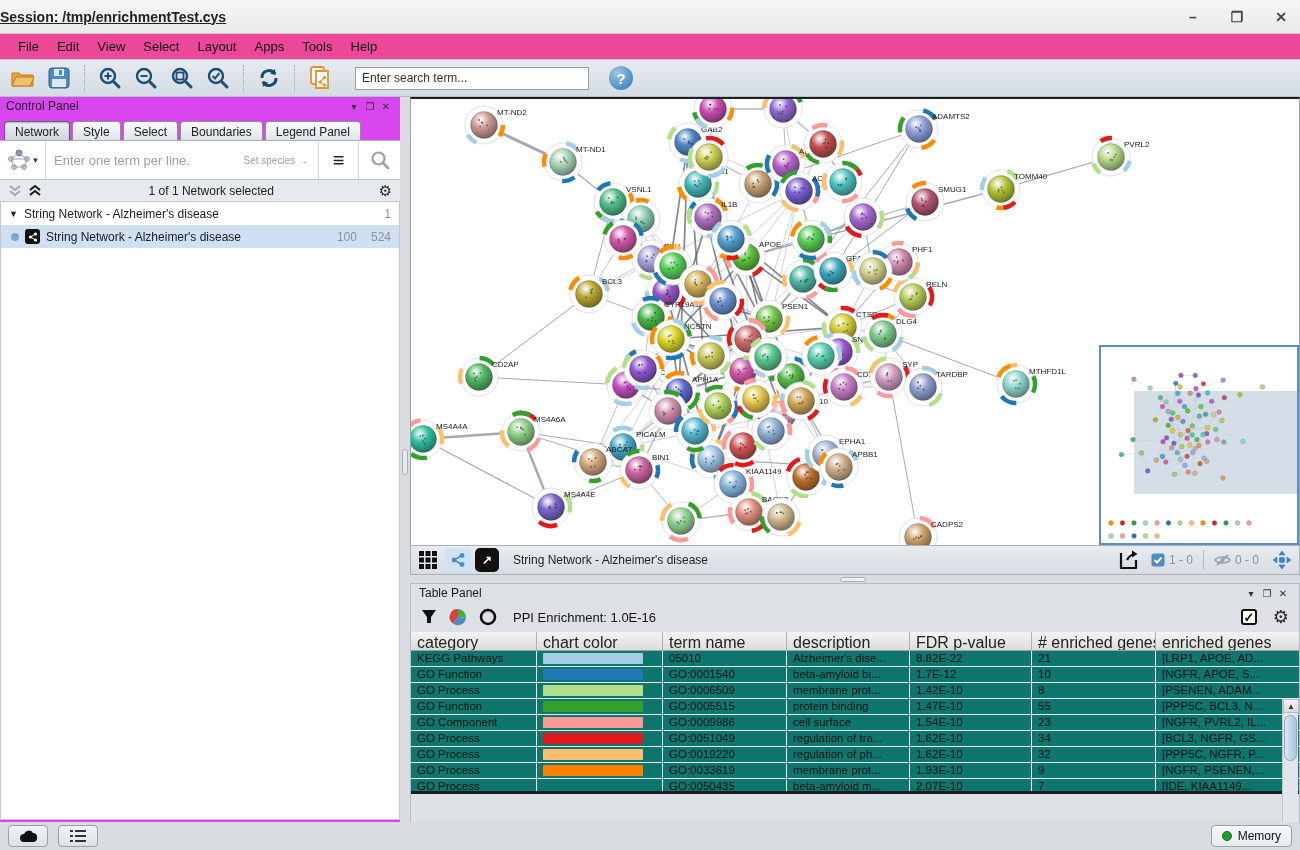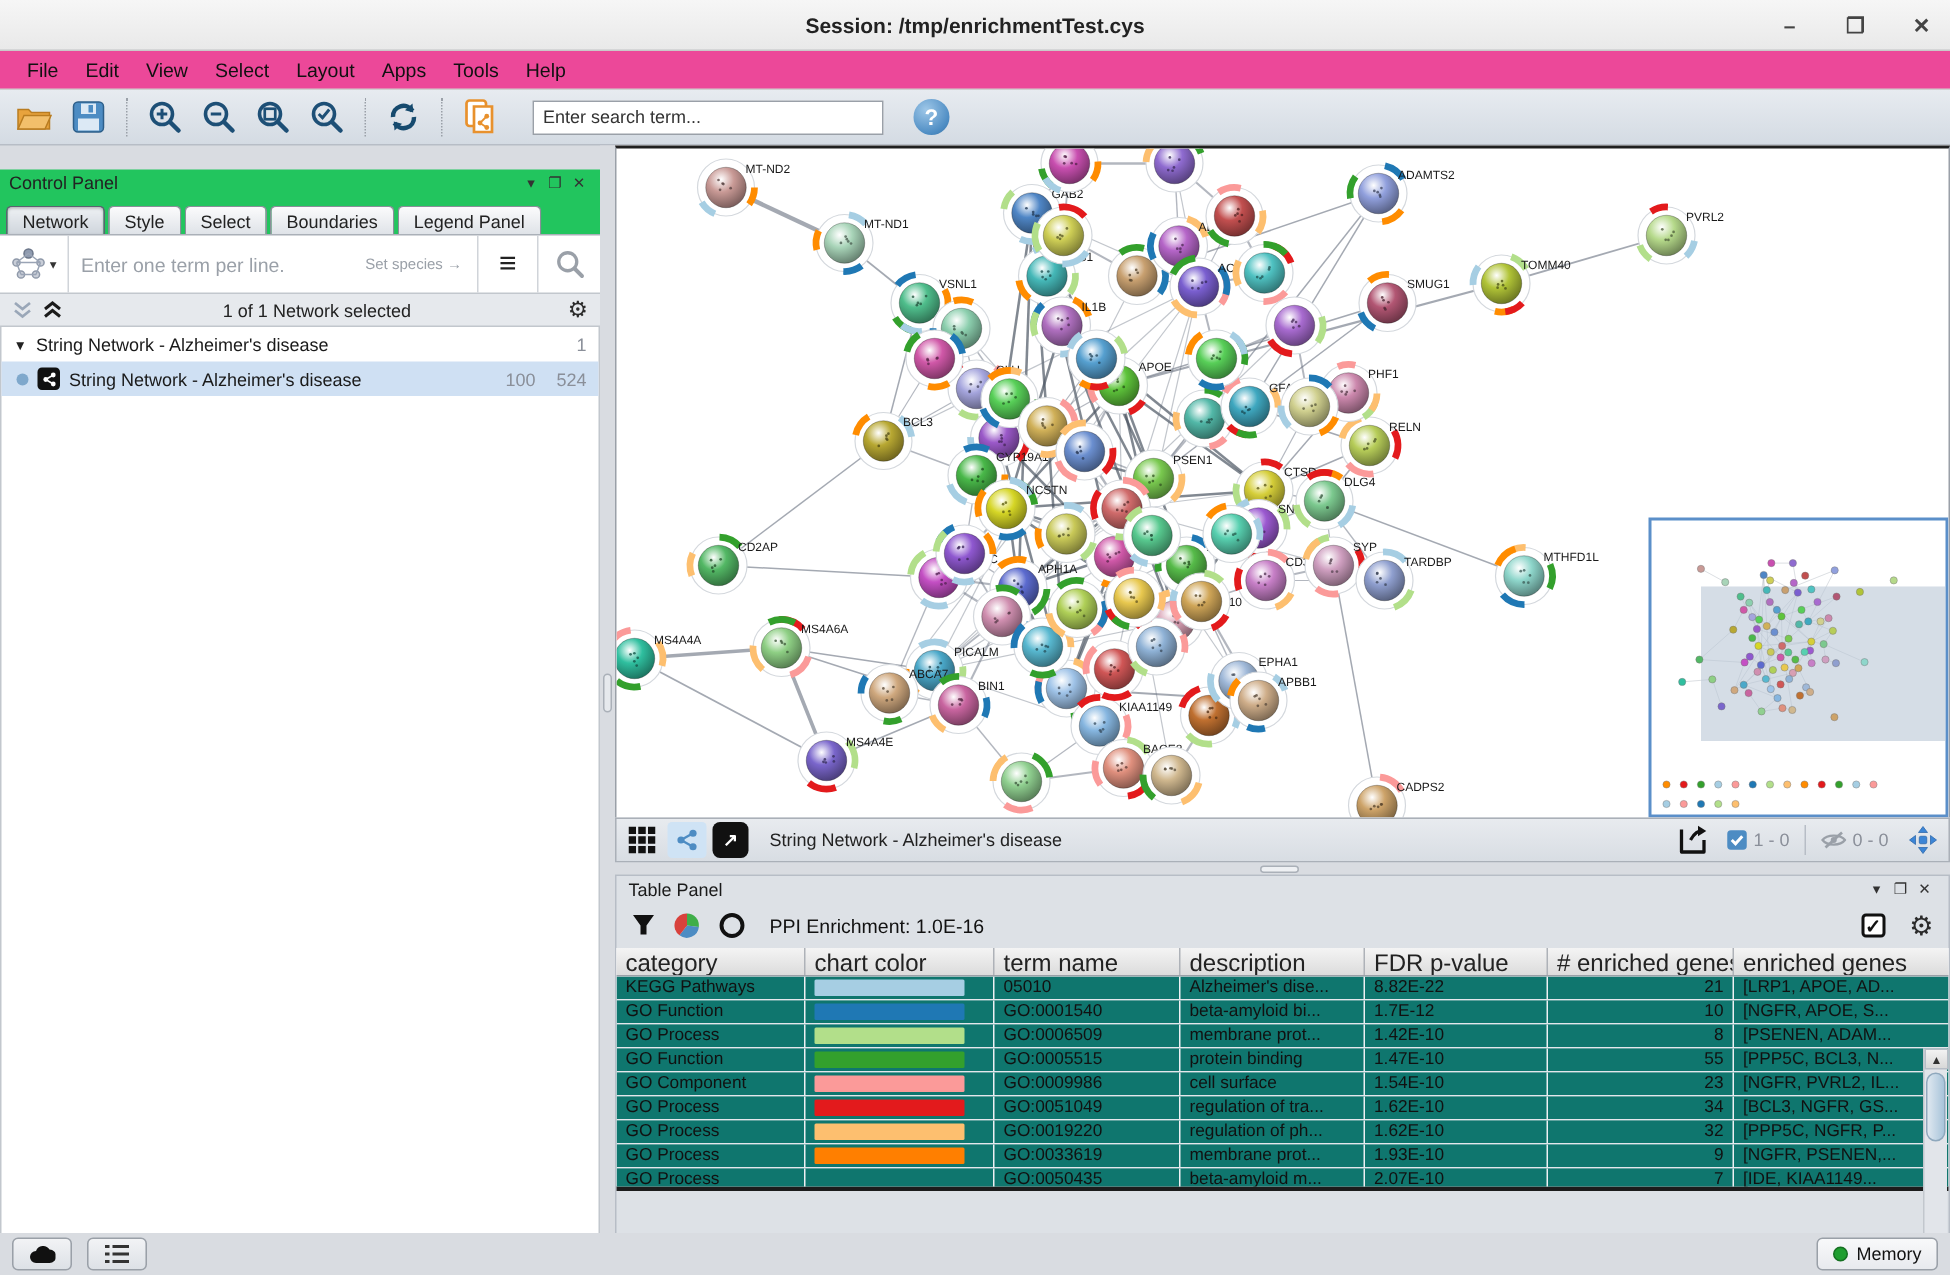--- a/index.html
+++ b/index.html
@@ -3,21 +3,21 @@
 <meta charset="utf-8">
 <style>
   * { margin:0; padding:0; box-sizing:border-box; }
   html,body { width:1300px; height:850px; overflow:hidden; }
   body { font-family:"Liberation Sans", sans-serif; background:#d9dce1; position:relative; font-size:12px; color:#1a1a1a; }
 
   
   .titlebar { position:absolute; left:0; top:0; width:1300px; height:34px;
     background:linear-gradient(#f6f6f6,#e9e9e9); border-bottom:1px solid #c9c9c9;
     display:flex; align-items:center; }
-  .titlebar .title { position:absolute; left:0; right:0; text-align:center; font-size:14px; font-weight:bold; color:#222; }
+  .titlebar .title { position:absolute; left:0; right:0; font-size:14px; font-weight:bold; color:#222;text-decoration:underline; }
   .win-controls { position:absolute; right:8px; top:0; height:34px; display:flex; align-items:center; gap:22px; }
   .win-btn { width:22px; height:22px; display:flex; align-items:center; justify-content:center;
     color:#444; font-size:14px; font-weight:bold; cursor:default; }
 
   
   .menubar { position:absolute; left:0; top:34px; width:1300px; height:26px;
     background:#ec4899; border-bottom:1px solid #cfcfcf; display:flex; align-items:center; padding-left:10px; gap:2px; }
   .menu-item { padding:3px 8px; font-size:13px; color:#111; }
 
   
@@ -27,21 +27,21 @@
   .tb-btn { width:30px; height:28px; display:flex; align-items:center; justify-content:center; border-radius:3px; }
   .tb-sep { width:1px; height:26px; border-left:1px dotted #9aa0a8; margin:0 4px; }
   .search-box { width:234px; height:23px; border:1px solid #9aa0a8; background:#fff; font-size:12px;
     padding:0 6px; color:#333; font-family:"Liberation Sans",sans-serif; margin-left:14px; }
   .search-box::placeholder { color:#333; }
   .help-btn { margin-left:14px; width:24px; height:24px; border-radius:50%;
     background:radial-gradient(circle at 35% 30%, #9ec7e8, #4d8cc3 70%, #3a6f9f);
     color:#fff; font-weight:bold; font-size:15px; display:flex; align-items:center; justify-content:center; }
 
   
-  .control-panel { position:absolute; left:0; top:97px; width:400px; height:725px; background:#22c55e;margin-top:16px; }
+  .control-panel { position:absolute; left:0; top:97px; width:400px; height:725px; background:#d946ef; }
   .cp-header { height:18px; display:flex; align-items:center; padding:0 6px; font-size:12px; color:#222; }
   .cp-header .spacer { flex:1; }
   .cp-hbtn { width:16px; text-align:center; color:#333; font-size:10px; }
   .cp-tabs { height:25px; display:flex; align-items:flex-end; padding-left:4px; gap:2px; }
   .cp-tab { border:1px solid #8a8f99; border-bottom:none; border-radius:4px 4px 0 0;
     background:linear-gradient(#fbfbfc,#dfe3e8); padding:3px 10px 1px; font-size:12px; color:#222; }
   .cp-tab.active { background:linear-gradient(#eef1f4,#cfd5dc); border-color:#5c6270; box-shadow:inset 0 1px 2px rgba(0,0,0,.25); }
   .string-bar { height:40px; background:#fff; border-top:1px solid #aab0b8; border-bottom:1px solid #c2c7cd; display:flex; align-items:center; }
   .string-logo { width:46px; display:flex; align-items:center; justify-content:center; gap:2px; border-right:1px solid #d0d4d9; height:100%; }
   .string-input-wrap { flex:1; position:relative; height:100%; display:flex; align-items:center; }
@@ -93,21 +93,21 @@
   .ppi-label { font-size:13px; color:#111; margin-left:4px; }
   .tp-toolbar .right { margin-left:auto; display:flex; gap:16px; align-items:center; }
   .checkbox-icon { width:16px; height:16px; border:2px solid #111; border-radius:3px; display:flex; align-items:center; justify-content:center;
     font-size:13px; font-weight:bold; color:#111; background:#fff; }
   .tp-table { position:absolute; left:0px; top:48px; width:888px; background:#fff; }
   .thead { display:flex; height:19px; background:linear-gradient(#f4f4f4,#dcdcdc); border-bottom:1px solid #9aa0a8; }
   .th { border-right:1px solid #aeb2b8; font-size:16px; color:#222; padding:2px 6px; white-space:nowrap; overflow:hidden; }
   .tbody { height:143px; overflow:hidden; position:relative; border-bottom:3px solid #1c1c1c; }
   .tr { display:flex; height:16px; border-bottom:1px solid #e4e7ec; background:#0f766e; }
   .td { border-right:1px solid #eef0f3; font-size:11.5px; padding:1px 6px; white-space:nowrap; overflow:hidden; color:#111; }
-  .td.num { text-align:right; }
+  .td.num { }
   .swatch { height:11px; margin-top:1px; width:100px; border-radius:1px; }
   .c0 { width:126px; } .c1 { width:126px; } .c2 { width:124px; } .c3 { width:123px; }
   .c4 { width:122px; } .c5 { width:124px; } .c6 { width:127px; border-right:none; }
   .vscroll { position:absolute; right:1px; top:67px; width:16px; height:143px; background:#e2e5ea; border-left:1px solid #c2c7cd; }
   .vs-arrow { width:16px; height:14px; display:flex; align-items:center; justify-content:center; font-size:8px; color:#333;
     background:linear-gradient(#f2f2f2,#d8d8d8); border:1px solid #b7bdc6; }
   .vs-arrow.down { position:absolute; bottom:0; }
   .vs-thumb { position:absolute; top:16px; left:1px; width:13px; height:46px; border-radius:7px;
     background:linear-gradient(90deg,#dfe8f0,#a8c4da); border:1px solid #8fa8bd; }
 

